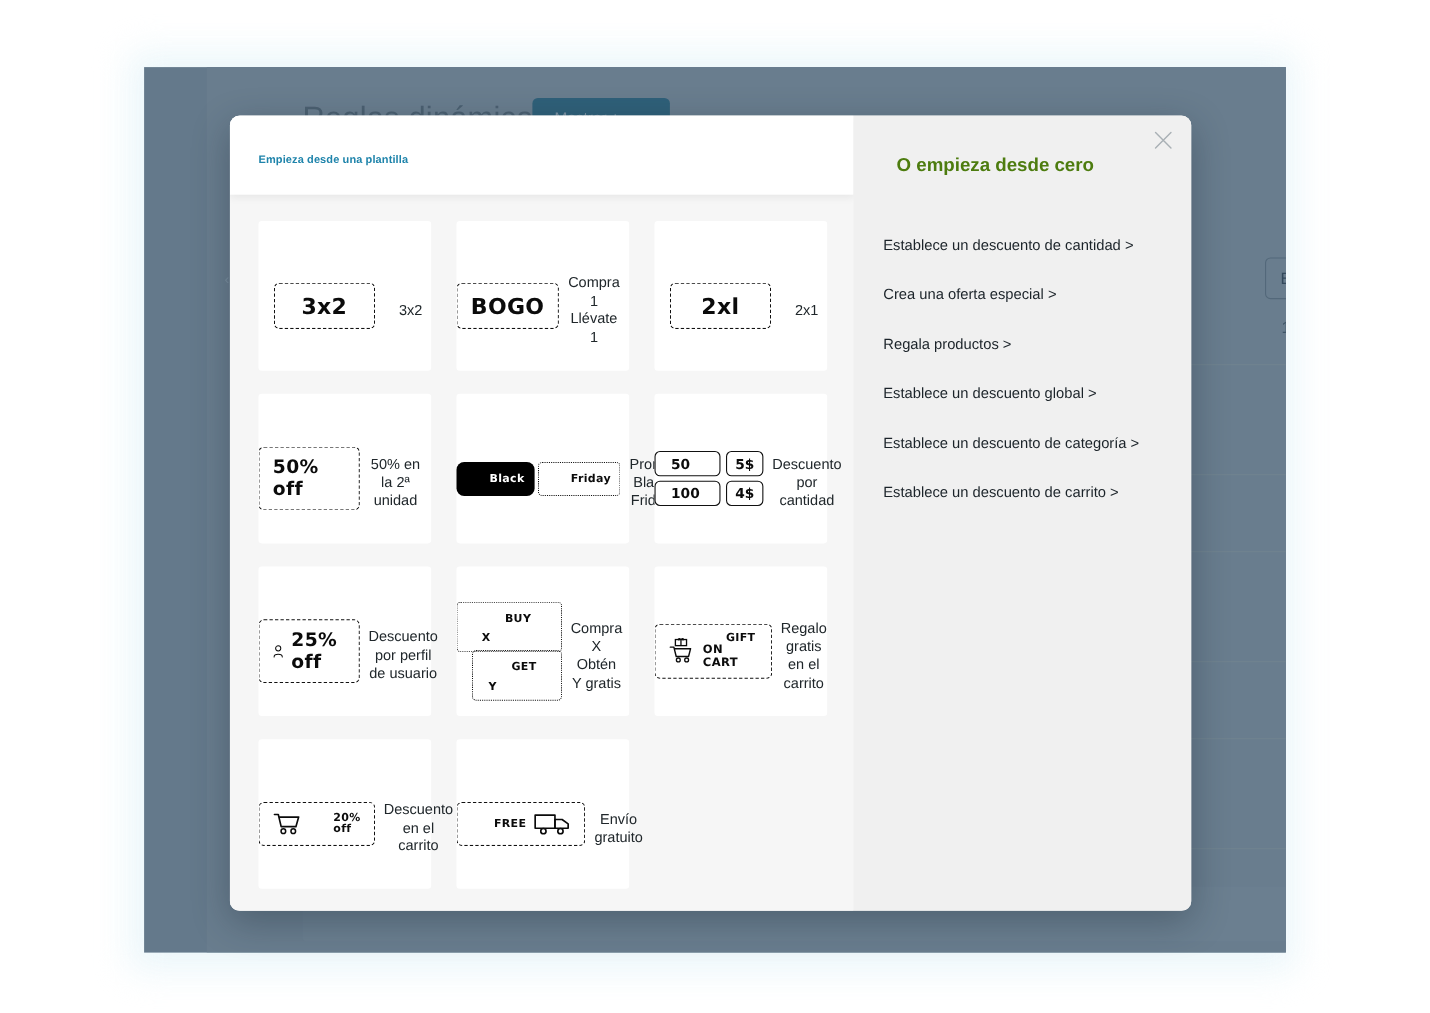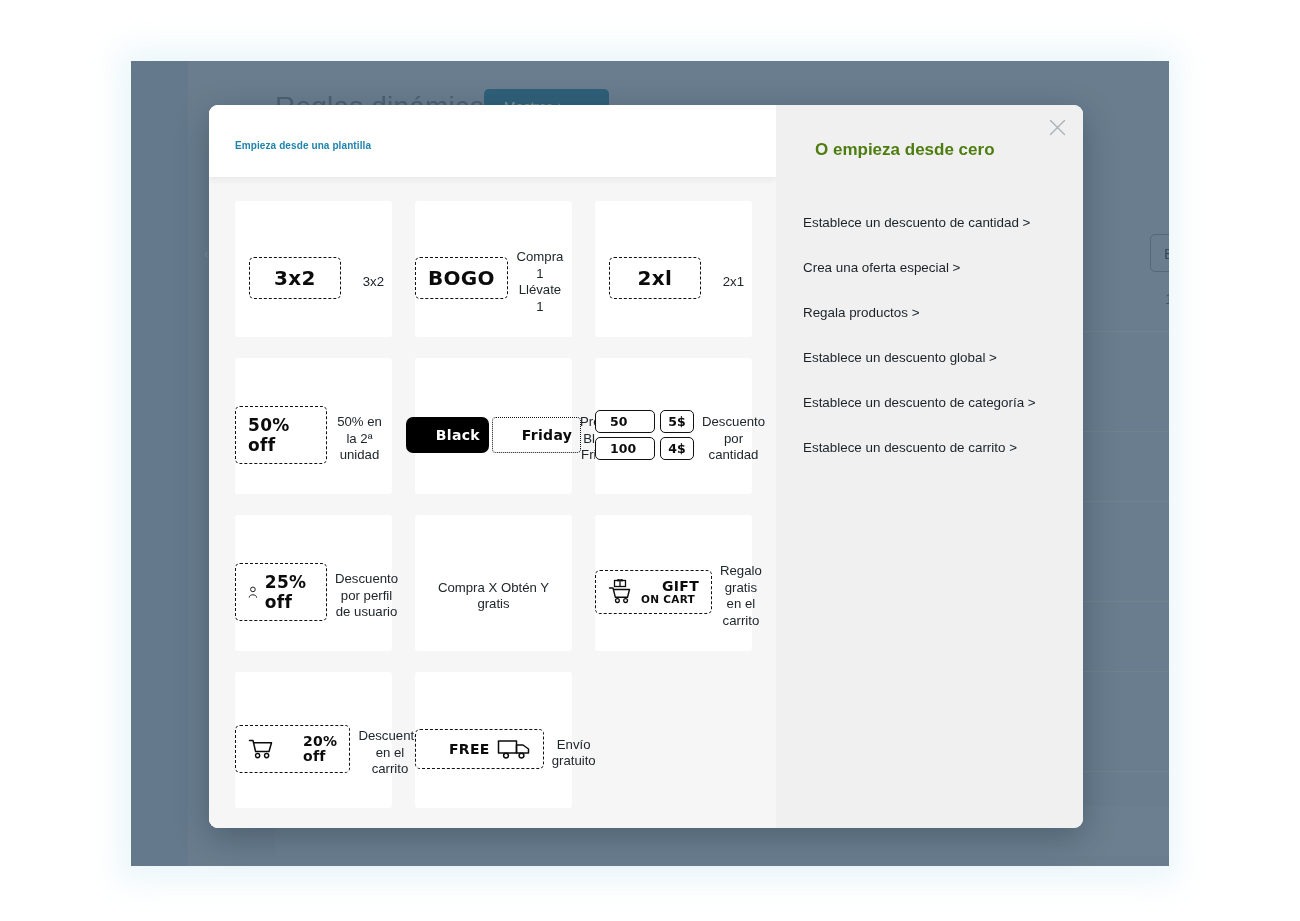--- a/index.html
+++ b/index.html
@@ -210,21 +210,21 @@
     padding: 7px 11px;
   }
   .marker {
     font-family: "DejaVu Sans", sans-serif;
     font-weight: bold;
     color: #0b0b0b;
     letter-spacing: .3px;
   }
   .marker-lg { font-size: 20px; }
   .marker-md { font-size: 17px; }
-  .marker-sm { font-size: 14px; padding-left: 21px; }
+  .marker-sm { font-size: 10px; padding-left: 21px; }
   .marker-xs { font-size: 10.5px; }
 
   
   .bf-wrap { display: flex; align-items: stretch; gap: 3px; }
   .bf-black {
     background: #000;
     border-radius: 7px;
     color: #fff;
     display: flex; align-items: center; justify-content: center;
     padding: 9px 9px;
@@ -416,20 +416,26 @@
                     <path d="M1.8 17 C1.8 11.8 13.2 11.8 13.2 17" fill="none" stroke="#0b0b0b" stroke-width="1.4" stroke-linecap="round"></path>
                   </svg>
                   <span class="marker marker-md">25% off</span>
                 </span>
               </div>
             </div>
             <div class="tpl-label">Descuento por perfil de usuario</div>
           </div>
 
           <div class="tpl-card">
+            <div class="tpl-art">
+              <div class="bxgy">
+                <div class="bxgy-row1"><span class="marker marker-sm">BUY X</span></div>
+                <div class="bxgy-row2"><span class="marker marker-sm">GET Y</span></div>
+              </div>
+            </div>
             <div class="tpl-label">Compra X Obtén Y gratis</div>
           </div>
 
           <div class="tpl-card">
             <div class="tpl-art">
               <div class="dash-box">
                 <span class="icon-row">
                   <svg width="26" height="26" viewBox="0 0 26 26">
                     <rect x="6.5" y="1.5" width="11" height="6" fill="none" stroke="#0b0b0b" stroke-width="1.3"></rect>
                     <line x1="12" y1="1.5" x2="12" y2="7.5" stroke="#0b0b0b" stroke-width="1.3"></line>

